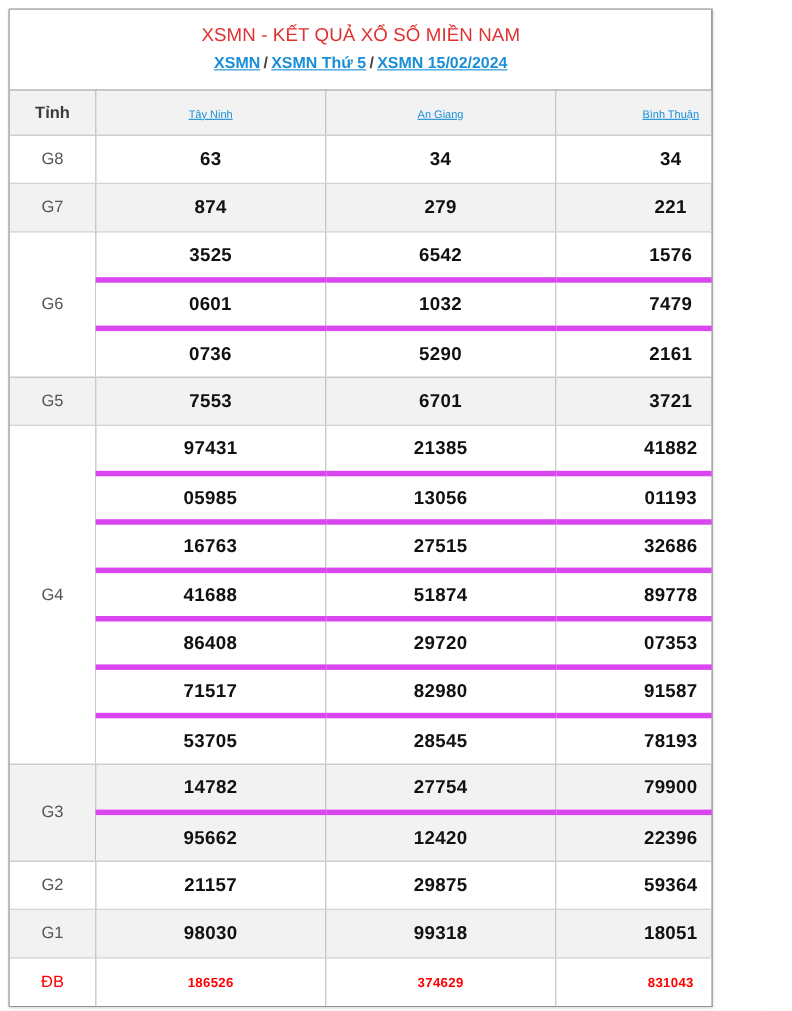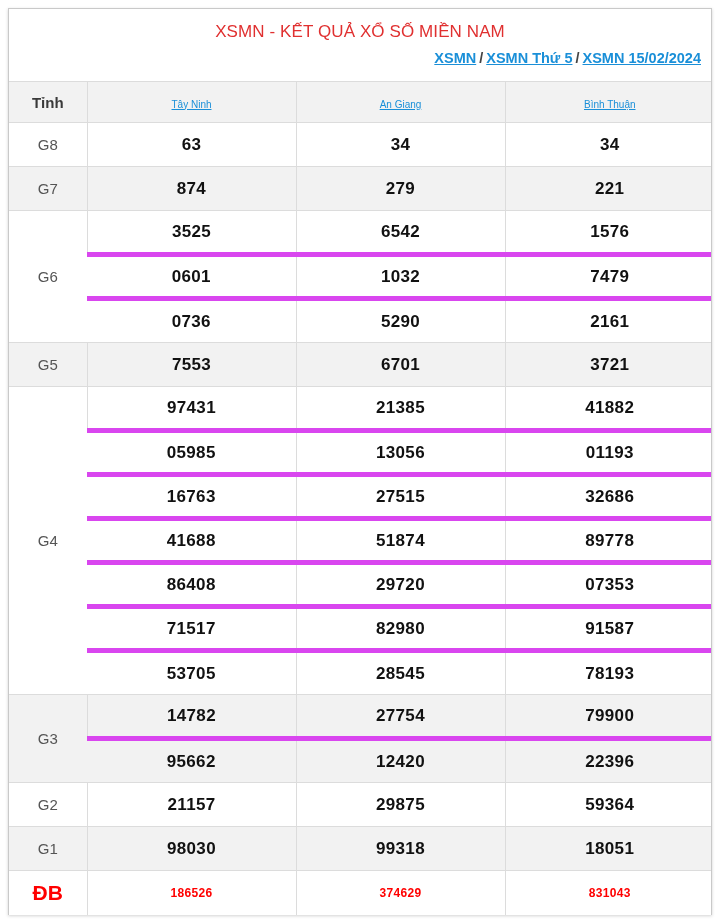--- a/index.html
+++ b/index.html
@@ -17,21 +17,21 @@
 
   .page {
     width: 720px;
     height: 919px;
     box-sizing: border-box;
     padding: 8px 8px 0 8px;
     background: #ffffff;
   }
 
   .card {
-    width: 704px;
+    width: 640px;
     box-sizing: border-box;
     background: #000000;
     border: 1px solid #c9c9c9;
     border-bottom: none;
     box-shadow: 0 1px 3px rgba(0,0,0,0.18);
     overflow: hidden;
   }
 
   
   .card-head {
@@ -46,21 +46,20 @@
     line-height: 22px;
     letter-spacing: 0.1px;
     margin: 0 0 6px 0;
   }
   .breadcrumb {
     font-size: 14.5px;
     font-weight: bold;
     line-height: 19px;
     color: #333333;
     white-space: nowrap;
-    text-align: right;
   }
   .breadcrumb a {
     color: #1a8fd8;
     text-decoration: underline;
     font-weight: bold;
   }
   .bc-sep {
     color: #444444;
     font-weight: bold;
     padding: 0 3px;
@@ -126,22 +125,22 @@
 
   td.grp-gray { background: #f2f2f2; }
   td.grp-white { background: #ffffff; }
 
   
   tr.inner td { border-top: 5px solid #d946ef; }
 
   
   td.db-label {
     color: #ff0000;
-    font-size: 21px;
-    font-weight: bold;
+    font-size: 15px;
+    font-weight: normal;
   }
   td.db-num {
     color: #ff0000;
     font-size: 12px;
     font-weight: bold;
     letter-spacing: 0.3px;
   }
 </style>
 </head>
 <body>

